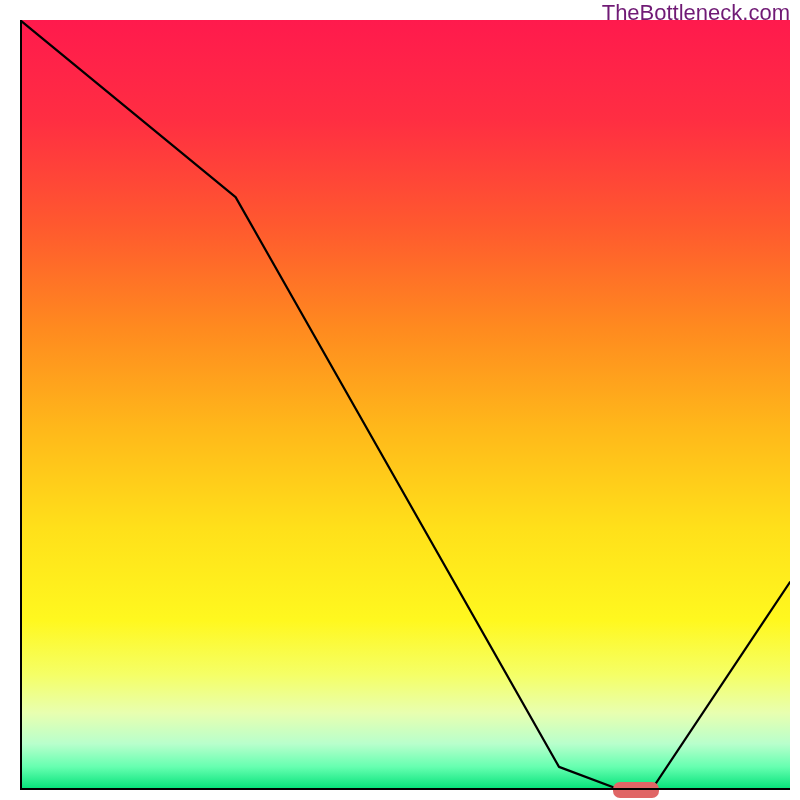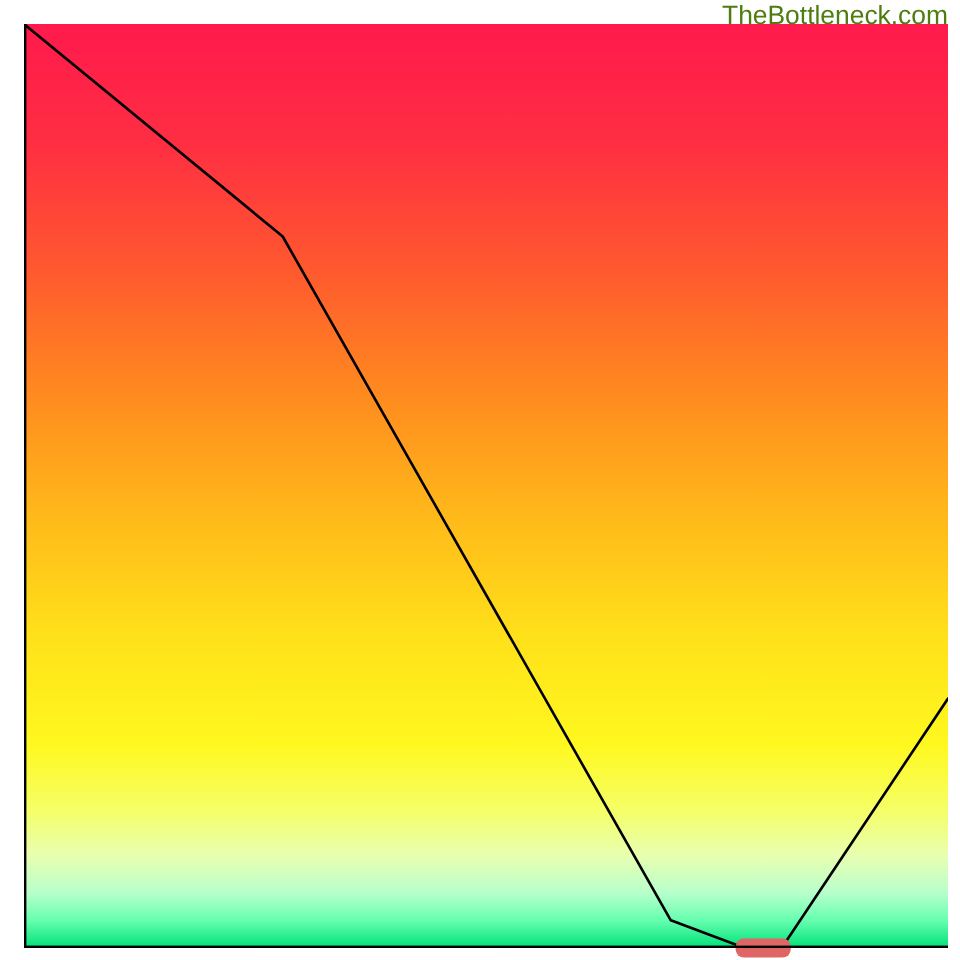--- a/index.html
+++ b/index.html
@@ -31,21 +31,21 @@
     width: 100%;
     height: 100%;
   }
   .watermark {
     position: absolute;
     top: 0px;
     right: 10px;
     font-family: Arial, Helvetica, sans-serif;
     font-size: 22px;
     font-weight: 500;
-    color: #4d7c0f;
+    color: #701a75;
   }
   .axis-line {
     position: absolute;
     background: #000;
   }
   .x-axis {
     left: 20px;
     bottom: 10px;
     width: 770px;
     height: 2px;

